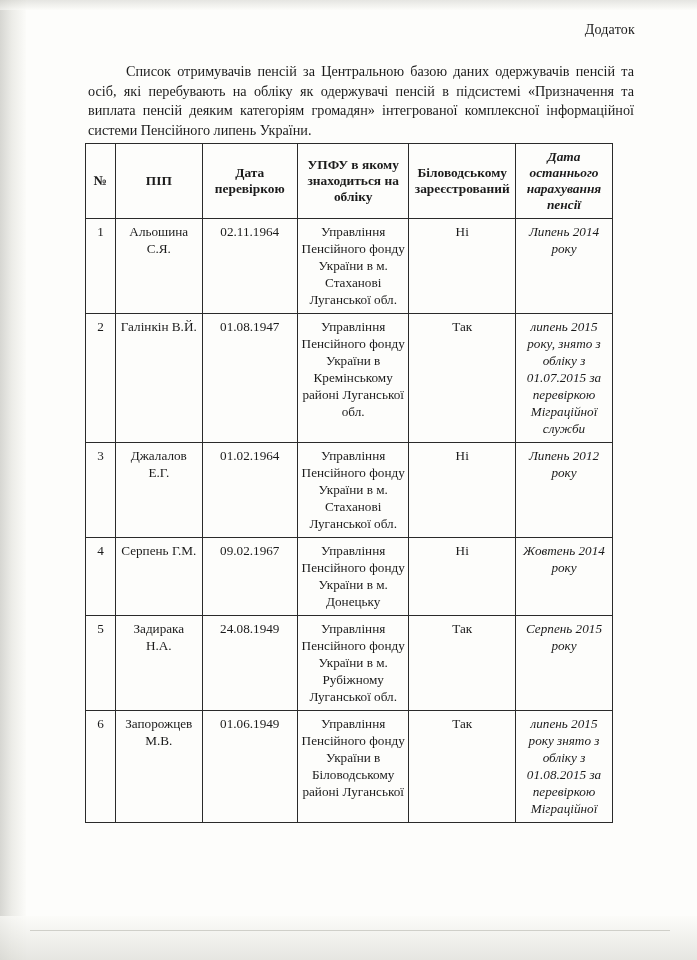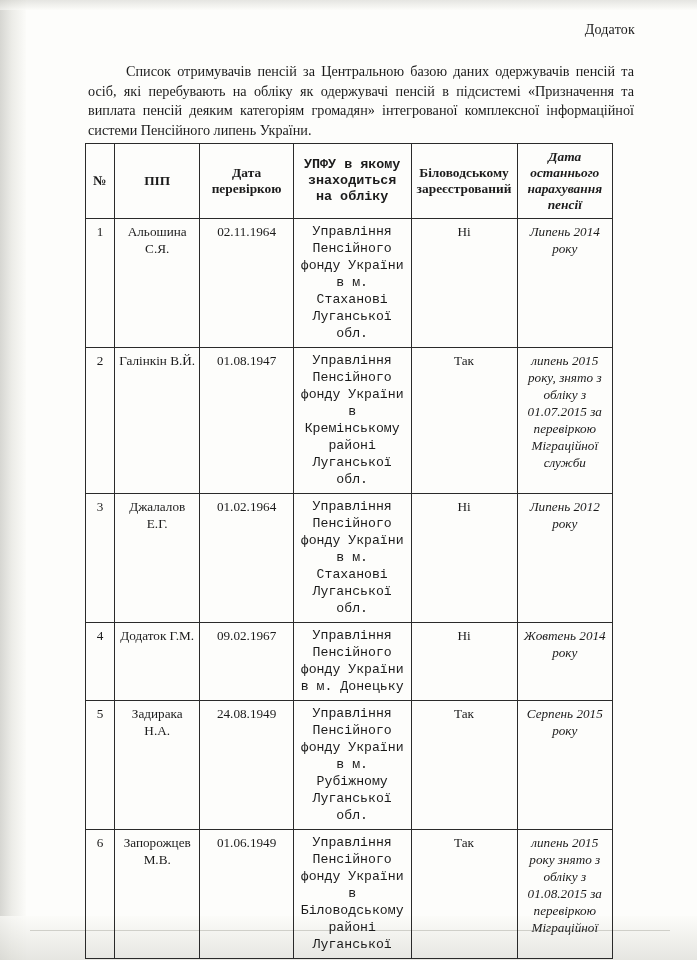--- a/index.html
+++ b/index.html
@@ -104,21 +104,21 @@
     text-align: center;
     vertical-align: middle;
     font-weight: bold;
     font-size: 13.4px;
     line-height: 16px;
     padding: 5px 3px;
   }
   .c-num   { width: 28px;  text-align: center; }
   .c-name  { width: 86px;  text-align: center; margin-left: 24px; }
   .c-birth { width: 98px;  text-align: center; }
-  .c-upfu  { width: 116px; text-align: center; font-family: Liberation Mono, monospace; }
+  .c-upfu  { width: 116px; text-align: center; }
   .c-resett{ width: 102px; text-align: center; }
   .c-last  { width: 98px;  text-align: center; font-style: italic; }
 
   td.cell { text-align: center; }
   td.c-num { vertical-align: top; }
 </style>
 </head>
 <body>
 
 <div class="page">
@@ -164,21 +164,21 @@
         <tr>
           <td class="cell c-num">3</td>
           <td class="cell c-name">Джалалов Е.Г.</td>
           <td class="cell c-birth">01.02.1964</td>
           <td class="cell c-upfu">Управління Пенсійного фонду України в м. Стаханові Луганської обл.</td>
           <td class="cell c-resett">Ні</td>
           <td class="cell c-last">Липень 2012 року</td>
         </tr>
         <tr>
           <td class="cell c-num">4</td>
-          <td class="cell c-name">Додаток Г.М.</td>
+          <td class="cell c-name">Серпень Г.М.</td>
           <td class="cell c-birth">09.02.1967</td>
           <td class="cell c-upfu">Управління Пенсійного фонду України в м. Донецьку</td>
           <td class="cell c-resett">Ні</td>
           <td class="cell c-last">Жовтень 2014 року</td>
         </tr>
         <tr>
           <td class="cell c-num">5</td>
           <td class="cell c-name">Задирака Н.А.</td>
           <td class="cell c-birth">24.08.1949</td>
           <td class="cell c-upfu">Управління Пенсійного фонду України в м. Рубіжному Луганської обл.</td>

